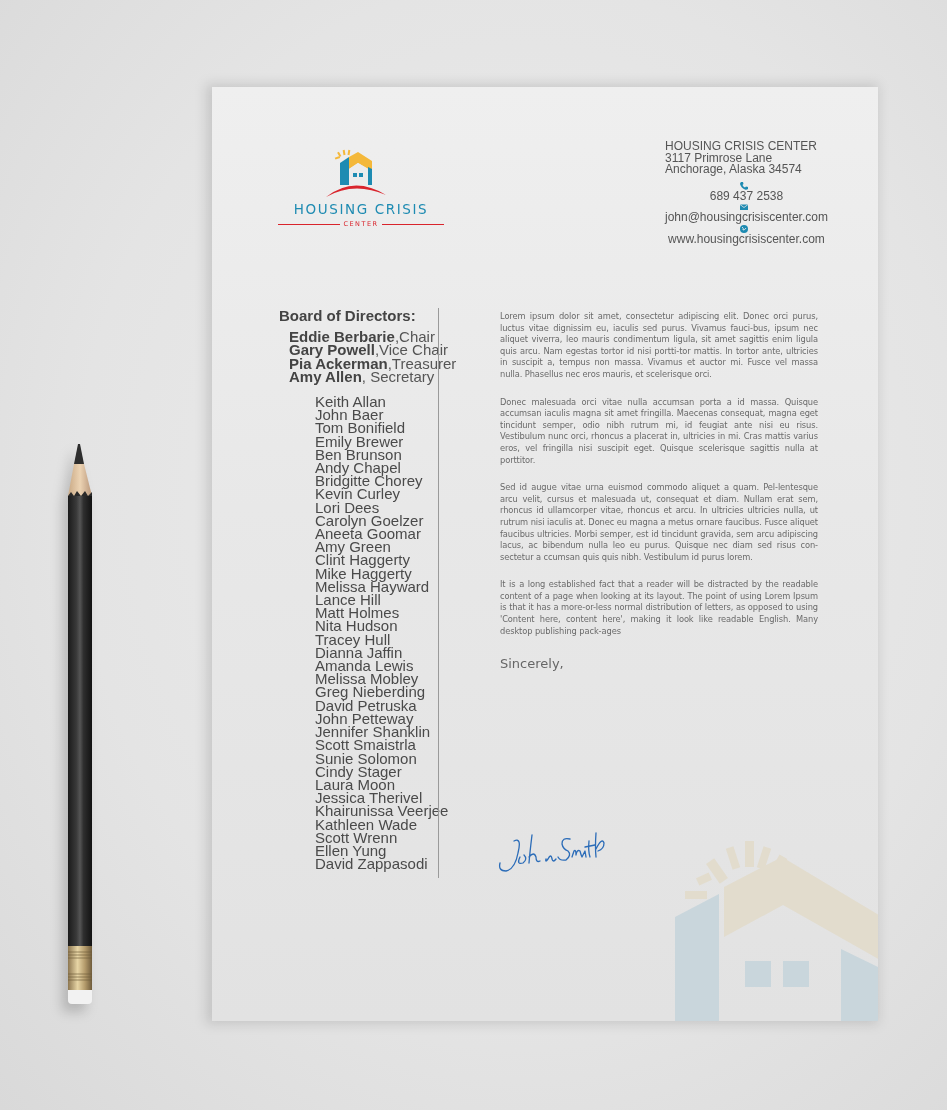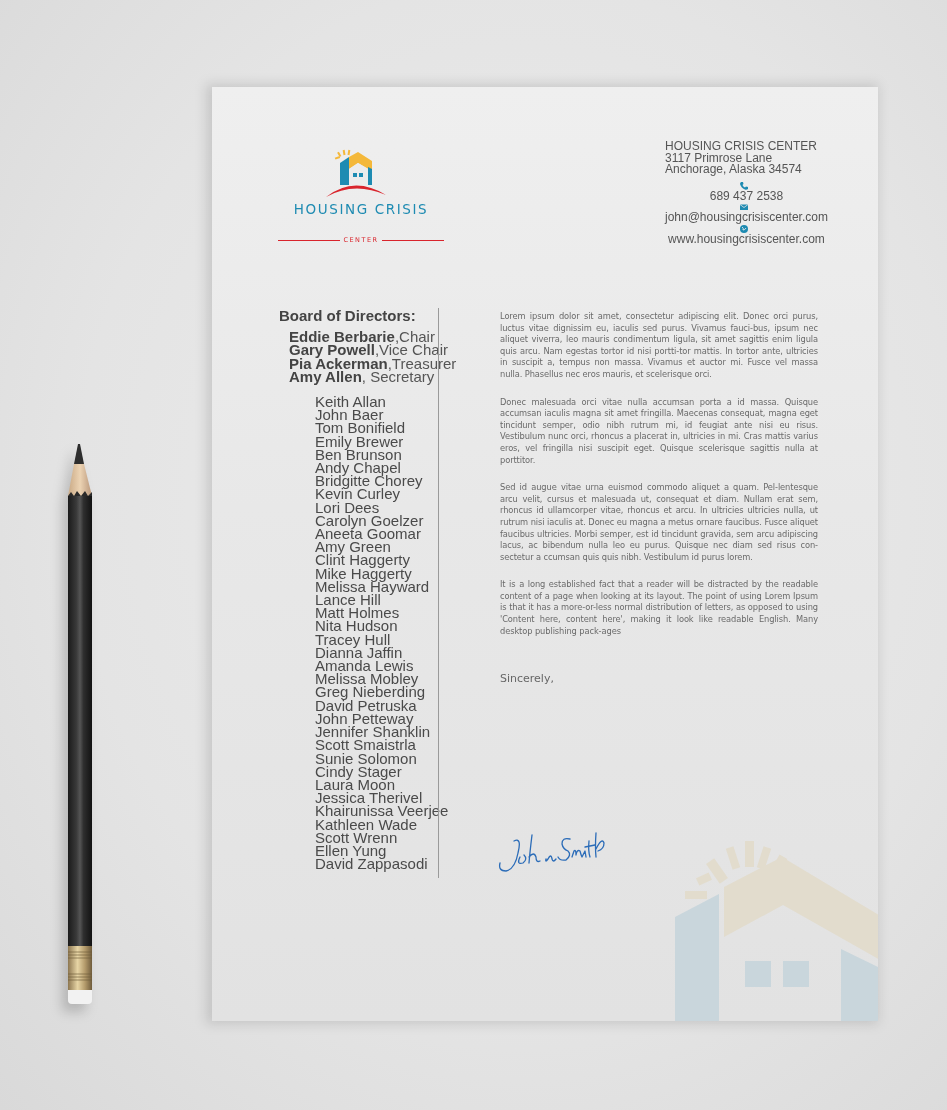--- a/index.html
+++ b/index.html
@@ -22,21 +22,21 @@
     overflow: hidden;
   }
   .logo { position: absolute; left: 64px; top: 62px; width: 170px; height: 80px; }
   .logo-svg { position: absolute; left: 48px; top: 0; }
   .logo-title {
     position: absolute; left: 0; top: 52px; width: 170px; text-align: center;
     font-family: "DejaVu Sans", sans-serif; font-size: 13.5px; letter-spacing: 1.6px;
     color: #1e8bb2; font-weight: normal;
   }
   .logo-sub-row {
-    position: absolute; left: 2px; top: 86px; width: 166px; height: 10px;
+    position: absolute; left: 2px; top: 70px; width: 166px; height: 10px;
     display: flex; align-items: center;
   }
   .logo-sub-row .line { flex: 1; height: 1px; background: #d9242c; }
   .logo-sub-row .sub {
     font-size: 6.5px; letter-spacing: 1.5px; color: #d9242c; padding: 0 3px;
     font-family: "DejaVu Sans", sans-serif;
   }
   .contact {
     position: absolute; left: 453px; top: 54px; font-size: 12px; color: #555;
     line-height: 11.5px;
@@ -50,21 +50,21 @@
   .board .officer span { color: #555; }
   .board .officers { margin-bottom: 12px; }
   .board .member { color: #4a4a4a; padding-left: 36px; }
   .divider { position: absolute; left: 226px; top: 221px; width: 1px; height: 570px; background: #9a9a9a; }
   .letter { position: absolute; left: 288px; top: 224px; width: 318px; color: #666; }
   .greeting { font-family: "DejaVu Sans", sans-serif; font-size: 16.5px; color: #555; font-weight: normal; margin: 0 0 28px 0; }
   .para {
     font-family: "DejaVu Sans", sans-serif; font-size: 8.3px; line-height: 11.6px;
     text-align: justify; margin: 0 0 16px 0; color: #6a6a6a; letter-spacing: -0.1px;
   }
-  .closing { font-family: "DejaVu Sans", sans-serif; font-size: 11px; color: #666; margin-top: 35px; }
+  .closing { font-family: "DejaVu Sans", sans-serif; font-size: 13px; color: #666; margin-top: 19px; }
   .signature { position: absolute; left: 284px; top: 740px; }
   .watermark { position: absolute; left: 455px; top: 752px; }
 </style>
 </head>
 <body>
 
 <svg class="pencil" viewBox="0 0 26 562" width="26" height="562">
   <defs>
     <linearGradient id="body" x1="0" x2="1">
       <stop offset="0" stop-color="#1a1a1a"></stop>

